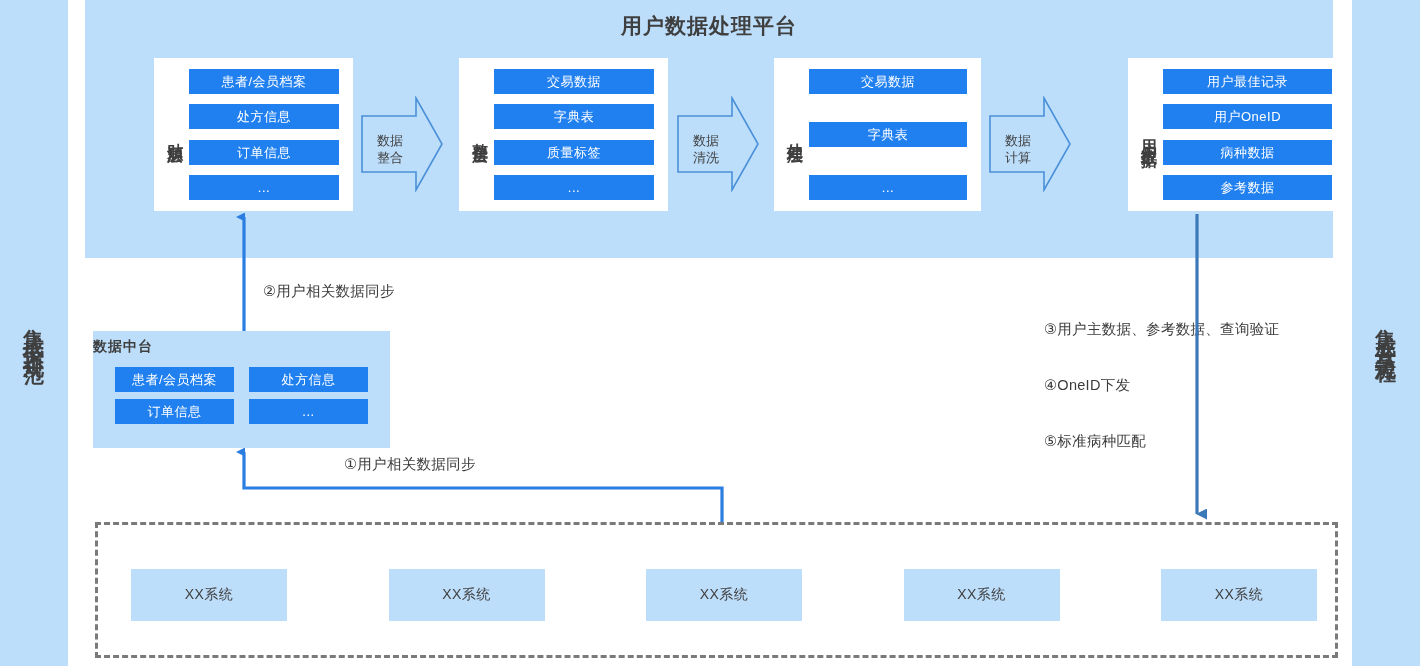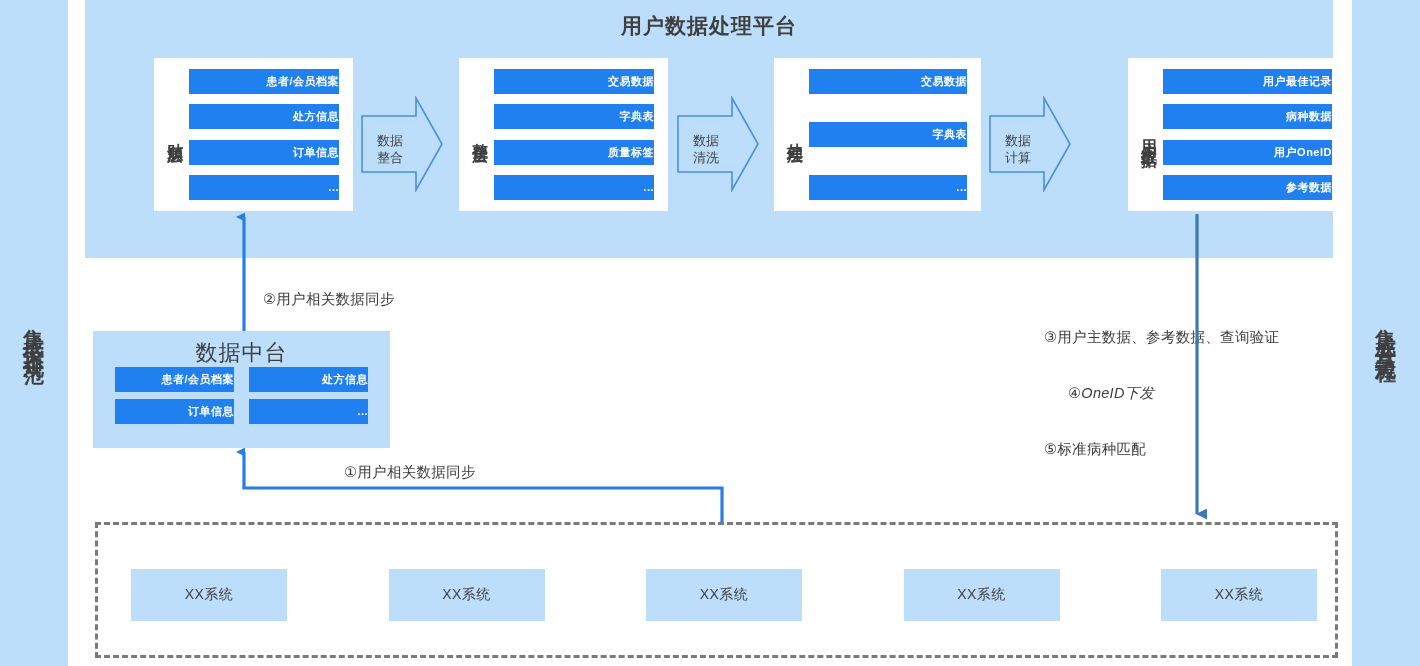--- a/index.html
+++ b/index.html
@@ -62,23 +62,23 @@
   .chips{
     display:flex;flex-direction:column;
     justify-content:space-between;
     height:131px;
     flex:1 1 auto;
     margin-right:14px;
   }
   .chip{
     background:#2080f0;
     color:#ffffff;
-    font-size:11px;
-    font-weight:700;
-    text-align:right;
+    font-size:13px;
+    font-weight:400;
+    text-align:center;
     height:25px;
     line-height:25px;
     letter-spacing:.5px;
     white-space:nowrap;
     overflow:hidden;
   }
   #card-0{left:154px;width:199px;}
   #card-1{left:459px;width:209px;}
   #card-2{left:774px;width:207px;}
   #card-3{left:1128px;width:218px;}
@@ -97,21 +97,21 @@
   #ba-1{left:676px;}
   #ba-2{left:988px;}
 
   
   #midbox{
     position:absolute;left:93px;top:331px;width:297px;height:117px;
     background:#bddefb;
   }
   #midbox-title{
     position:absolute;left:0;top:7px;width:100%;
-    text-align:center;font-size:22px;font-weight:400;color:#3f3f3f;
+    text-align:left;font-size:14px;font-weight:700;color:#3f3f3f;
     letter-spacing:1px;
   }
   #midbox-grid{
     position:absolute;left:22px;top:36px;width:253px;
     display:grid;
     grid-template-columns:119px 119px;
     grid-column-gap:15px;
     grid-row-gap:7px;
   }
   #midbox-grid .chip{height:25px;line-height:25px;}
@@ -138,26 +138,25 @@
   #sys-pad-l{width:33px;flex:0 0 auto;}
   #sys-pad-r{width:18px;flex:0 0 auto;}
 
   
   .anno{
     position:absolute;
     font-size:14.5px;
     color:#3b3b3b;
     white-space:nowrap;
     letter-spacing:.3px;
-    margin-top:8px;
   }
   #anno-2{left:263px;top:282px;}
   #anno-1{left:344px;top:455px;}
   #anno-3{left:1044px;top:320px;}
-  #anno-4{left:1068px;top:376px;font-style:italic;}
+  #anno-4{left:1044px;top:376px;}
   #anno-5{left:1044px;top:432px;}
 
   
   #connectors{position:absolute;left:0;top:0;width:1420px;height:666px;pointer-events:none;}
 </style>
 </head>
 <body>
 
 <div id="stage">
 
@@ -199,22 +198,22 @@
       <div class="chip">交易数据</div>
       <div class="chip">字典表</div>
       <div class="chip">...</div>
     </div>
   </div>
 
   <div class="layer-card" id="card-3">
     <div class="layer-name">用户主数据</div>
     <div class="chips">
       <div class="chip">用户最佳记录</div>
+      <div class="chip">用户OneID</div>
       <div class="chip">病种数据</div>
-      <div class="chip">用户OneID</div>
       <div class="chip">参考数据</div>
     </div>
   </div>
 
   <div class="block-arrow" id="ba-0">
     <svg width="84" height="96" viewBox="0 0 84 96">
       <path d="M2 20 L56 20 L56 2 L82 48 L56 94 L56 76 L2 76 Z" fill="none" stroke="#4a90d9" stroke-width="1.6"></path>
     </svg>
     <div class="ba-label">
       <span>数据</span><br>

